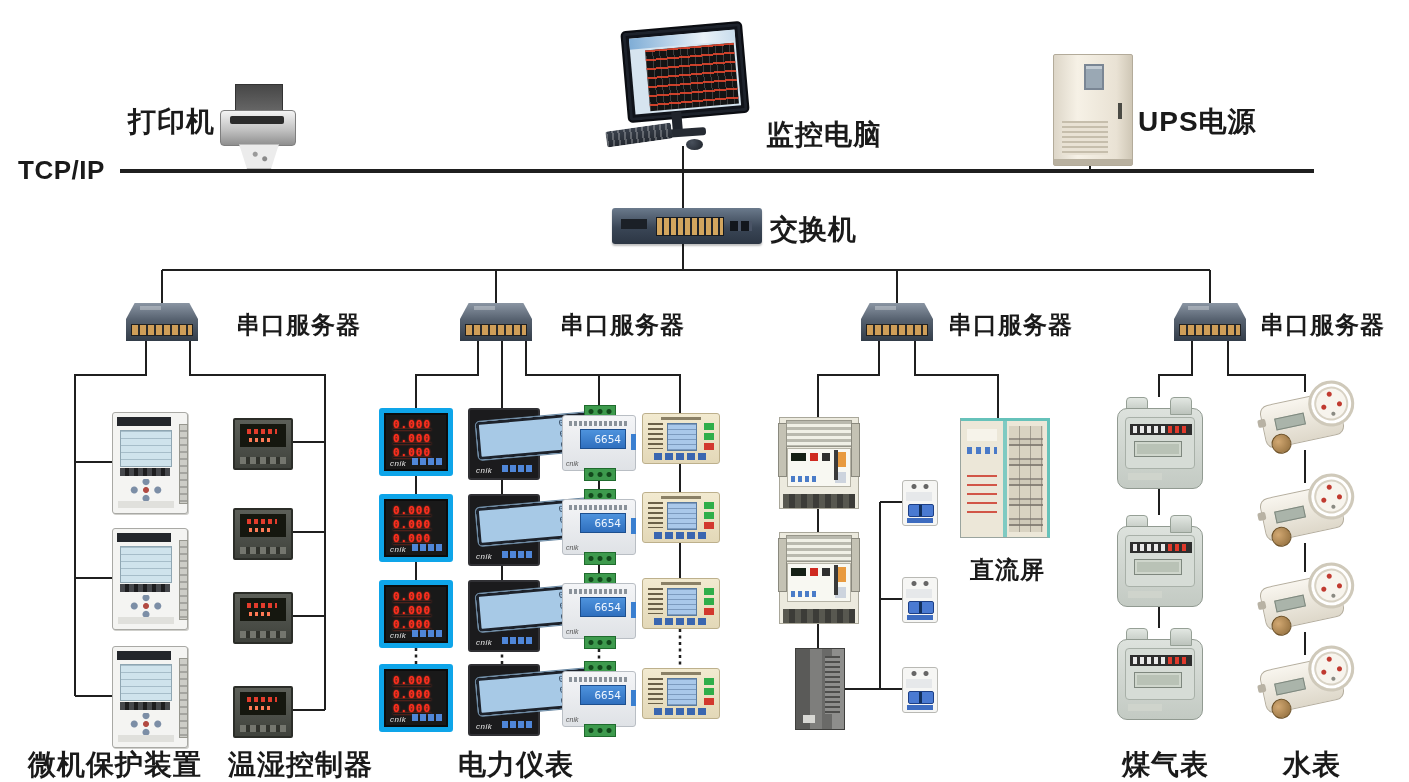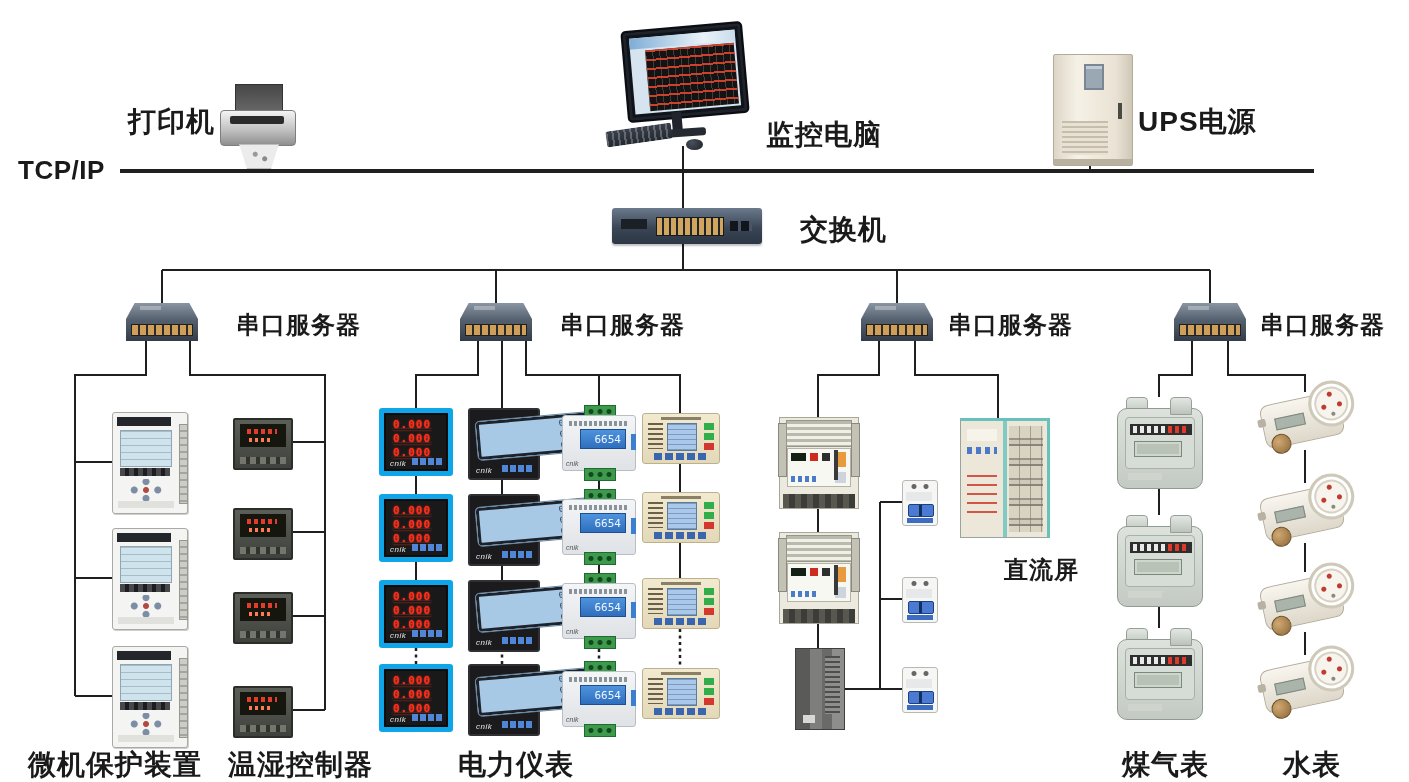--- a/index.html
+++ b/index.html
@@ -319,21 +319,21 @@
     <div class="a mouse"></div>
   </div>
   <span class="a lbl" style="left:766px;top:116px;">监控电脑</span>
 
   <div class="a ups" style="left:1053px;top:54px;"></div>
   <span class="a lbl" style="left:1138px;top:103px;">UPS电源</span>
 
   <div class="a switch" style="left:612px;top:208px;">
     <span class="a swup"></span>
   </div>
-  <span class="a lbl" style="left:800px;top:211px;">交换机</span>
+  <span class="a lbl" style="left:770px;top:211px;">交换机</span>
 
   <div class="a srv" style="left:126px;top:303px;"></div>
   <span class="a lbl sm" style="left:236px;top:309px;">串口服务器</span>
   <div class="a srv" style="left:460px;top:303px;"></div>
   <span class="a lbl sm" style="left:560px;top:309px;">串口服务器</span>
   <div class="a srv" style="left:861px;top:303px;"></div>
   <span class="a lbl sm" style="left:948px;top:309px;">串口服务器</span>
   <div class="a srv" style="left:1174px;top:303px;"></div>
   <span class="a lbl sm" style="left:1260px;top:309px;">串口服务器</span>
 
@@ -481,21 +481,21 @@
     </div>
   <div class="a mcb" style="left:902px;top:667px;">
       <div class="a tog"></div>
     </div>
 
   <div class="a dccab" style="left:960px;top:418px;">
       <div class="a door"></div>
       <div class="a dvd"></div>
       <div class="a shelves"></div>
     </div>
-  <span class="a lbl sm" style="left:970px;top:554px;margin-left:34px;">直流屏</span>
+  <span class="a lbl sm" style="left:970px;top:554px;">直流屏</span>
 
 
   <div class="a gasm" style="left:1117px;top:397px;">
       <div class="a gbody">
         <div class="a face"></div>
       </div>
     </div>
   <div class="a gasm" style="left:1117px;top:515px;">
       <div class="a gbody">
         <div class="a face"></div>

